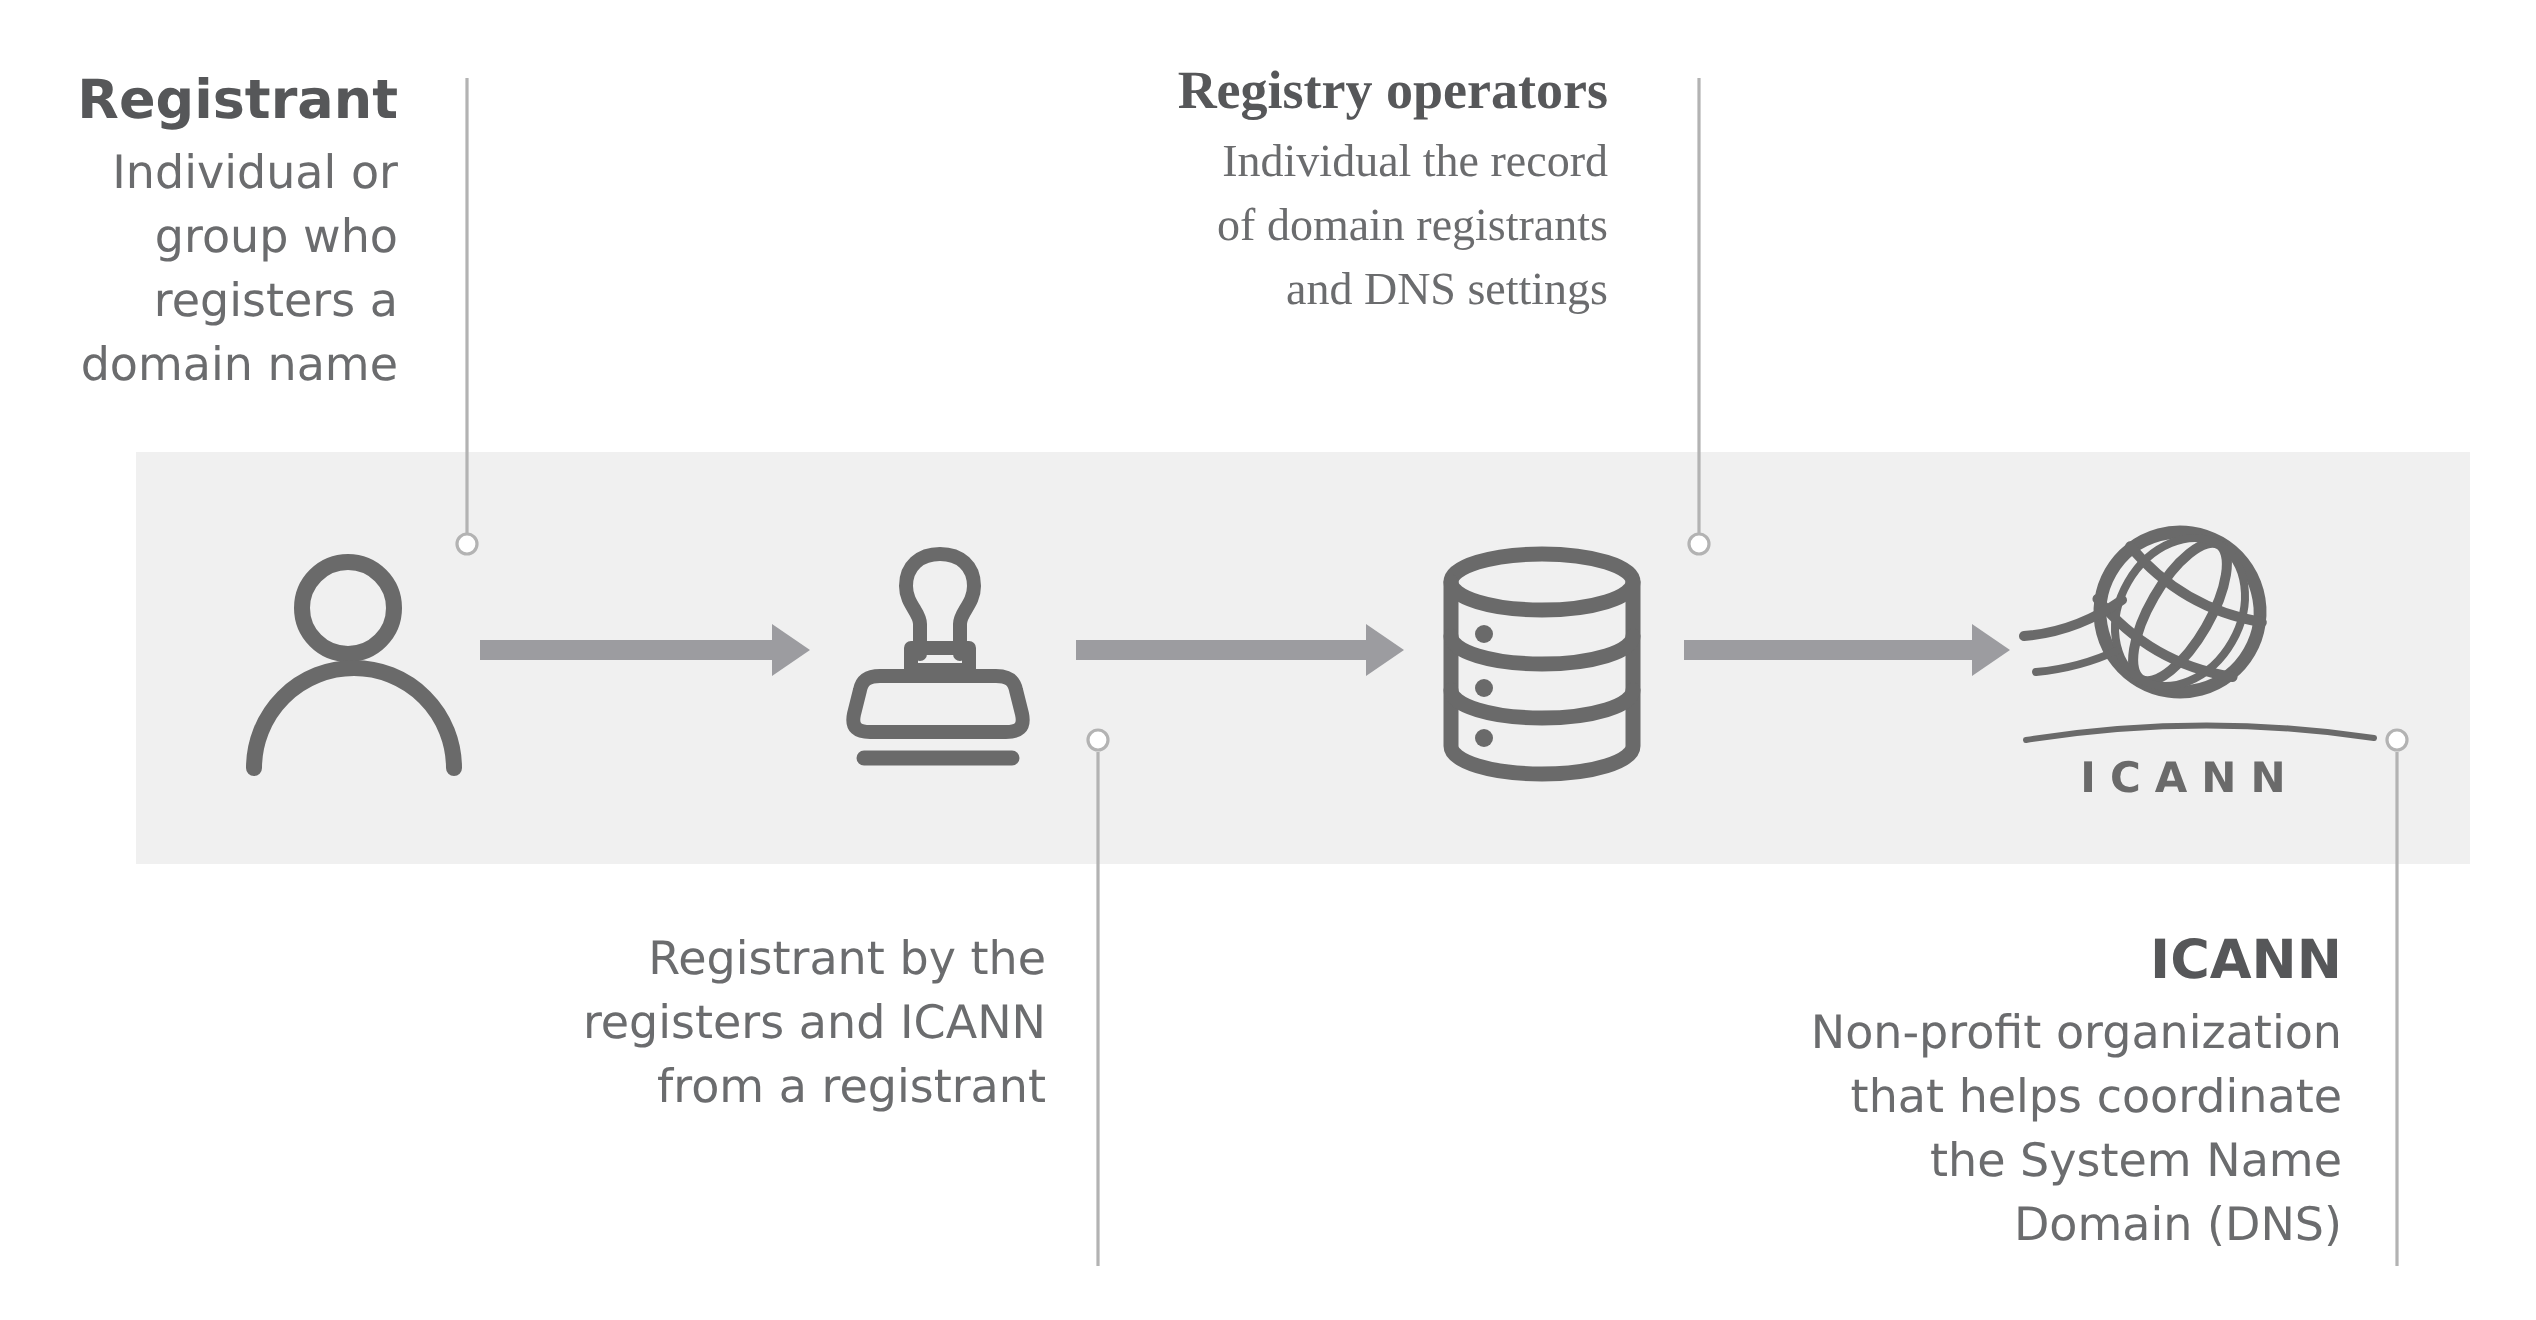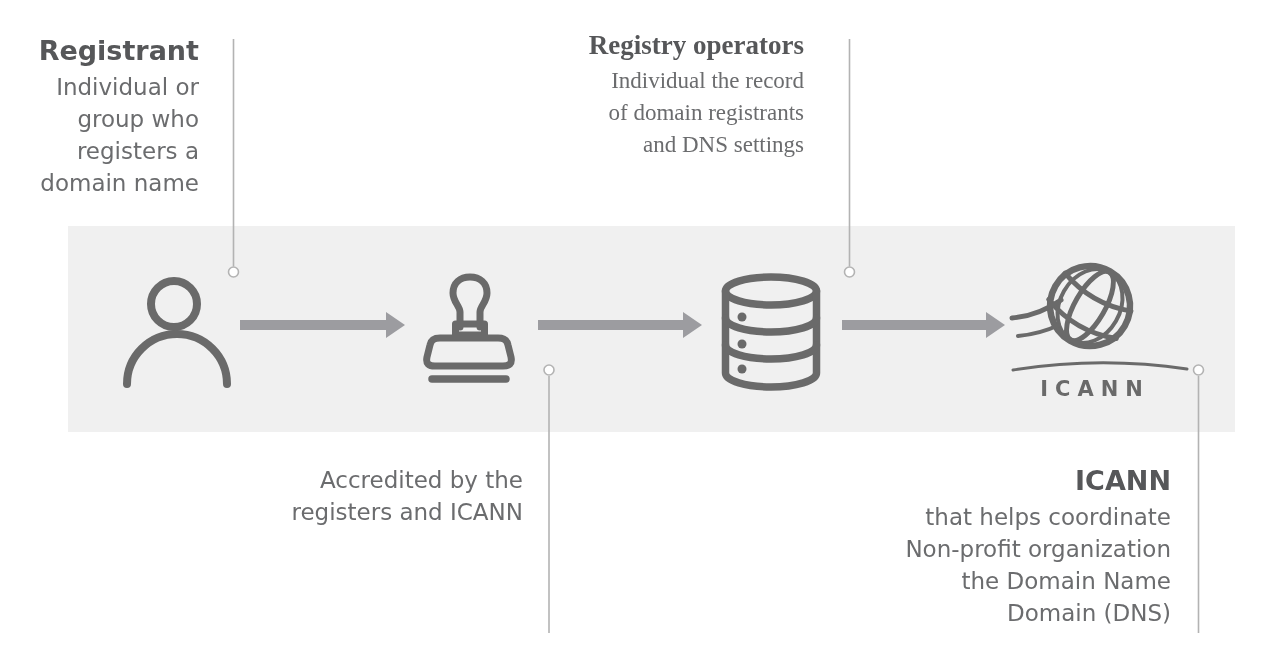--- a/index.html
+++ b/index.html
@@ -161,25 +161,26 @@
   </div>
 
   <div class="label" style="right:464px; top:28px;font-family:Liberation Serif, serif;">
     <div class="label-title">Registry operators</div>
     <div class="label-line">Individual the record</div>
     <div class="label-line">of domain registrants</div>
     <div class="label-line">and DNS settings</div>
   </div>
 
   <div class="label" style="right:745px; top:464px;">
-    <div class="label-line">Accredited by the</div>
+    <div class="label-line">Registrant by the</div>
     <div class="label-line">registers and ICANN</div>
+    <div class="label-line">from a registrant</div>
   </div>
 
   <div class="label" style="right:97px; top:464px;">
     <div class="label-title">ICANN</div>
+    <div class="label-line">Non-profit organization</div>
     <div class="label-line">that helps coordinate</div>
-    <div class="label-line">Non-profit organization</div>
-    <div class="label-line">the Domain Name</div>
+    <div class="label-line">the System Name</div>
     <div class="label-line">Domain (DNS)</div>
   </div>
 
 </div>
 
 </body></html>

